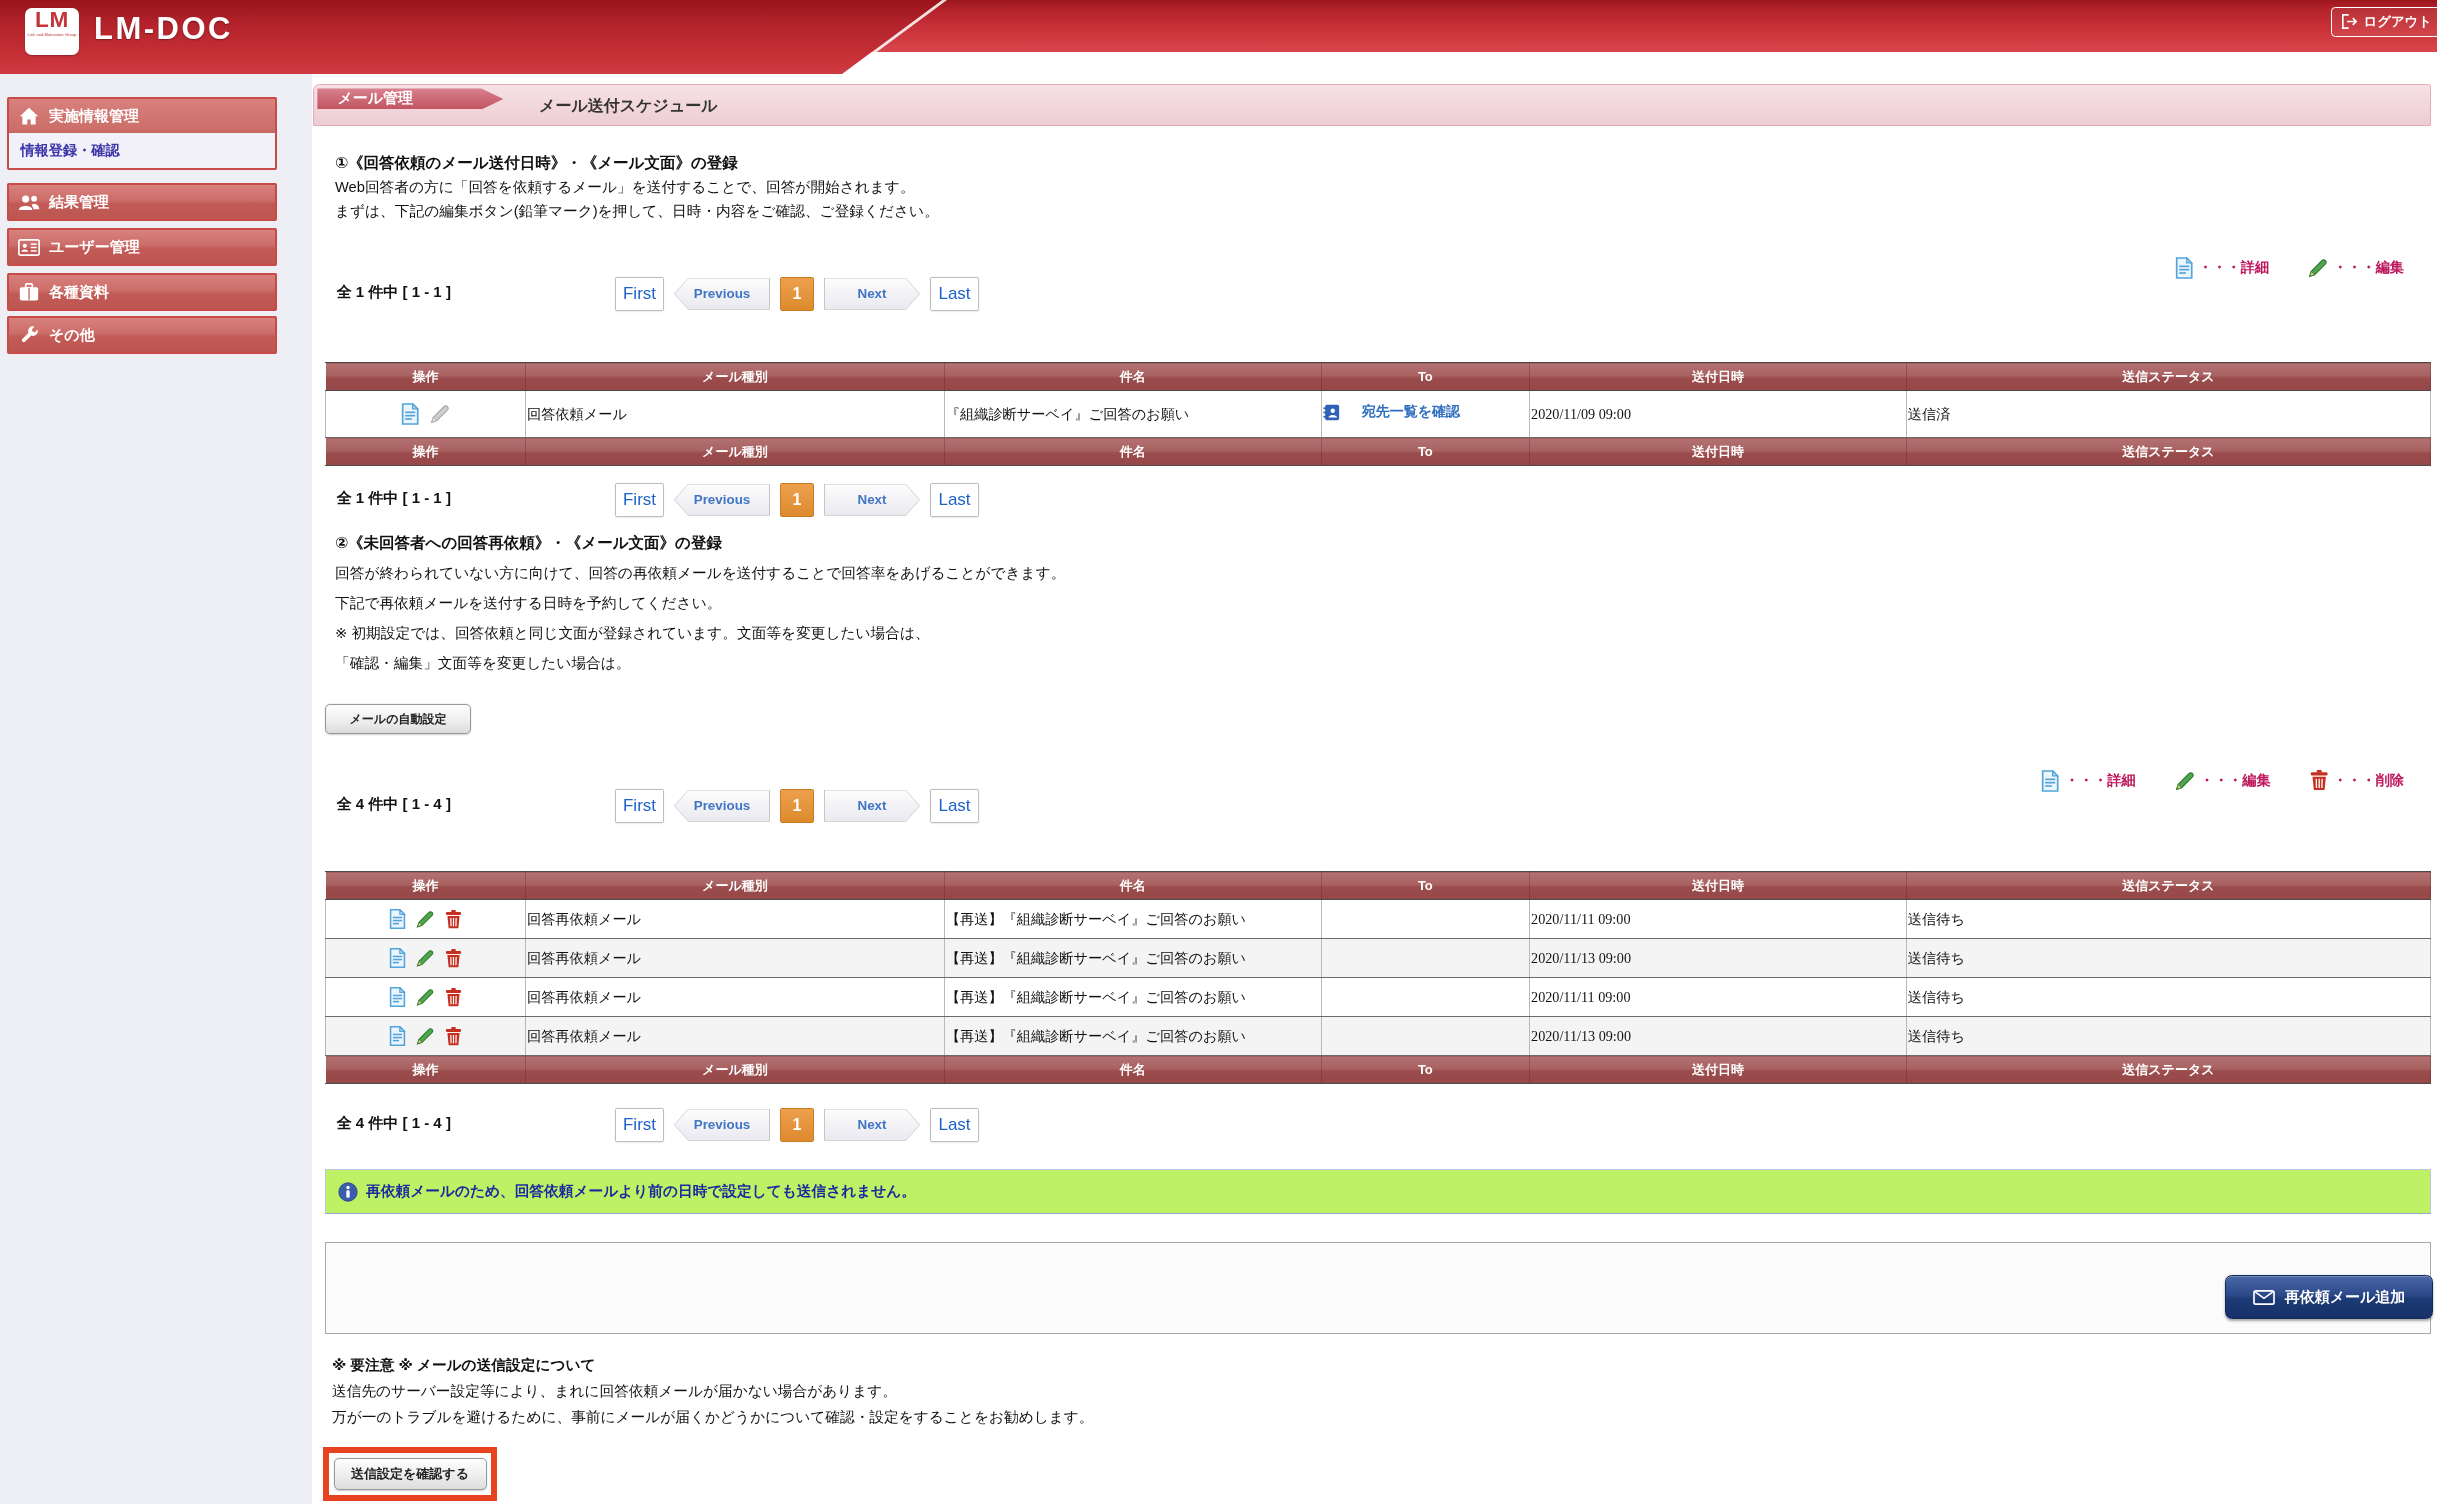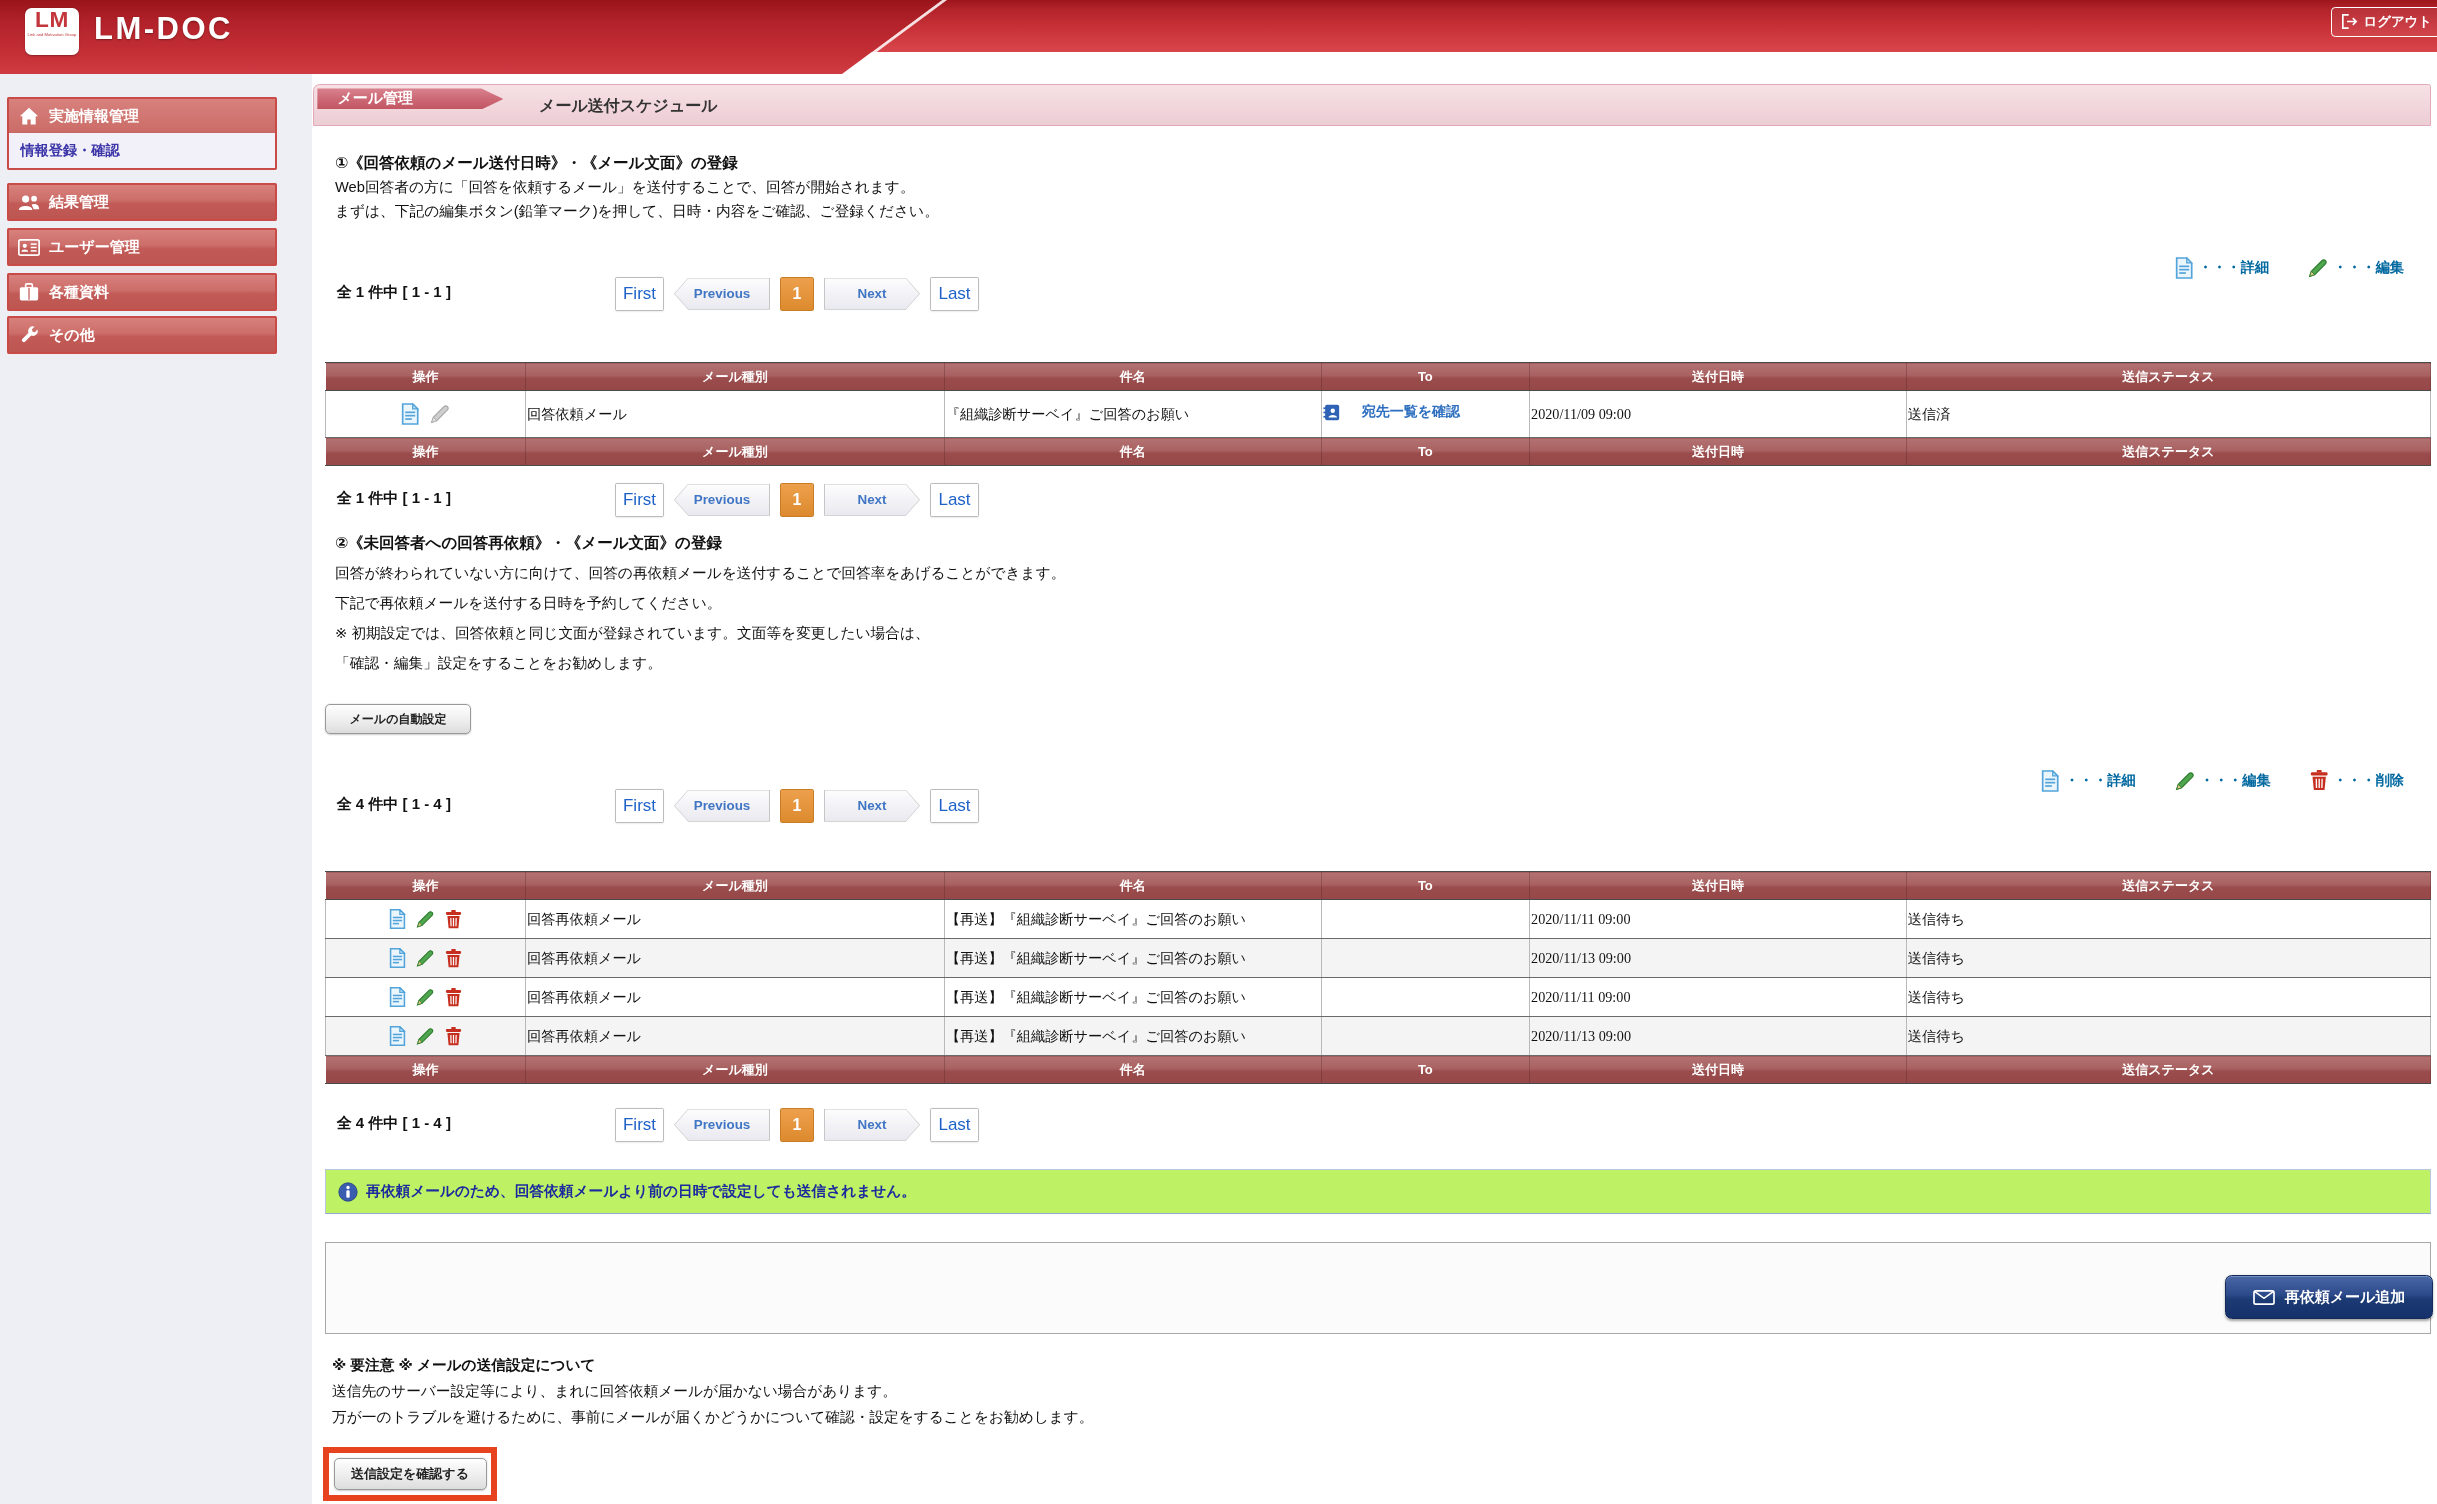--- a/index.html
+++ b/index.html
@@ -46,21 +46,21 @@
   .crumb-page{position:absolute;left:225px;top:0;height:42px;display:flex;align-items:center;
     color:#333;font-size:16px;font-weight:bold;}
 
   
   .tblock{position:absolute;color:#000;}
   .tblock .tt{font-size:15.5px;font-weight:bold;color:#111;}
   .tblock .tl{font-size:14.7px;color:#111;}
 
   
   .legend{position:absolute;right:34px;height:23.5px;display:flex;align-items:center;gap:39px;}
-  .legend .li{display:flex;align-items:center;gap:5px;font-size:14.2px;font-weight:bold;color:#0369a1;margin-top:38px;}
+  .legend .li{display:flex;align-items:center;gap:5px;font-size:14.2px;font-weight:bold;color:#be185d;margin-top:38px;}
 
   
   .pager{position:absolute;left:325px;width:2106px;height:37px;}
   .pager .count{position:absolute;left:11.7px;top:7.5px;font-size:15px;font-weight:bold;color:#111;}
   .pager .controls{position:absolute;left:290px;top:1.7px;display:flex;align-items:center;gap:10px;}
   .pg-box{display:flex;align-items:center;justify-content:center;height:32px;min-width:47px;background:#fff;
     border:0.8px solid #bcbcbc;border-radius:1.7px;color:#1e62c8;font-size:17px;box-shadow:0 0.8px 1.7px rgba(0,0,0,.08);cursor:pointer;}
   .pg-cur{width:32px;height:32px;display:flex;align-items:center;justify-content:center;color:#fff;font-size:16px;font-weight:bold;
     background:linear-gradient(180deg,#eda04c,#dd8a2e);border:0.8px solid #c87c24;border-radius:1.7px;cursor:pointer;}
   .pg-chev{position:relative;width:96px;height:32px;cursor:pointer;}
@@ -337,21 +337,21 @@
         </span>
       <span class="pg-box">Last</span>
     </span>
   </div>
 
   <div class="tblock" style="left:335px;top:528px;line-height:30px">
     <div class="tt">②《未回答者への回答再依頼》・《メール文面》の登録</div>
     <div class="tl">回答が終わられていない方に向けて、回答の再依頼メールを送付することで回答率をあげることができます。</div>
     <div class="tl">下記で再依頼メールを送付する日時を予約してください。</div>
     <div class="tl">※ 初期設定では、回答依頼と同じ文面が登録されています。文面等を変更したい場合は、</div>
-    <div class="tl">「確認・編集」設定をすることをお勧めします。</div>
+    <div class="tl">「確認・編集」文面等を変更したい場合は。</div>
   </div>
 
   <div class="gray-btn" style="left:325px;top:704px;width:144px;height:28px;font-size:12px">メールの自動設定</div>
 
   <div class="legend" style="top:750px">
     <span class="li">
         <span class="icondis">
           <svg width="18.4" height="22" viewBox="0 0 22 26">
             <path d="M2 1h12l6 6v18H2z" fill="#eaf5fc" stroke="#53a4da" stroke-width="2"></path>
             <path d="M14 1l6 6h-6z" fill="#bfe0f3" stroke="#53a4da" stroke-width="1.5"></path>

